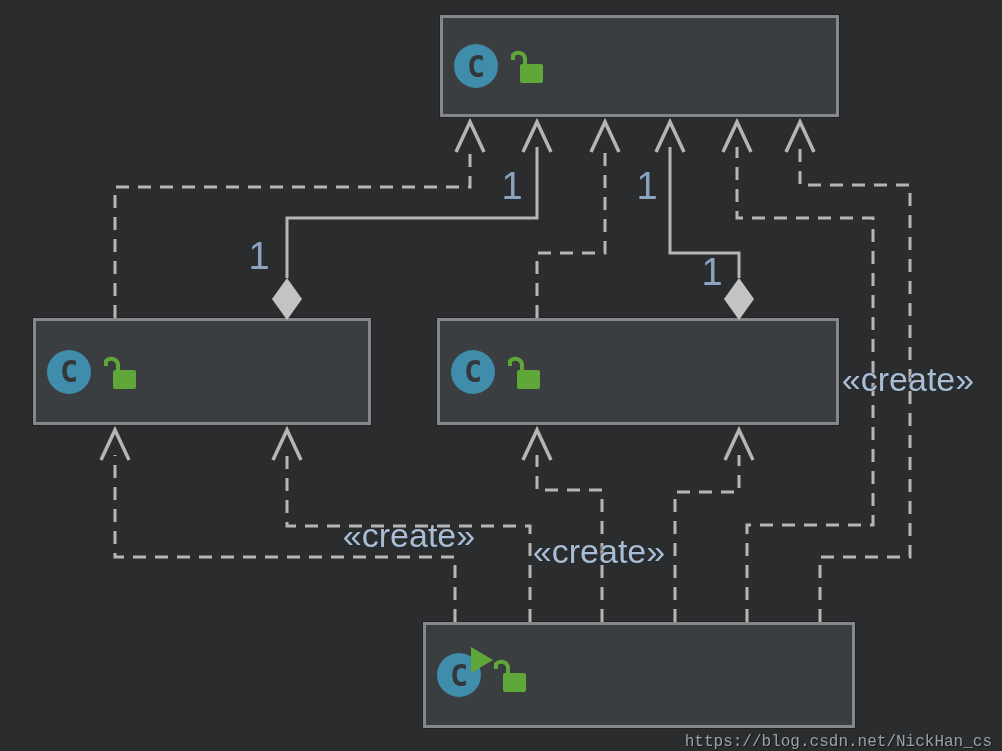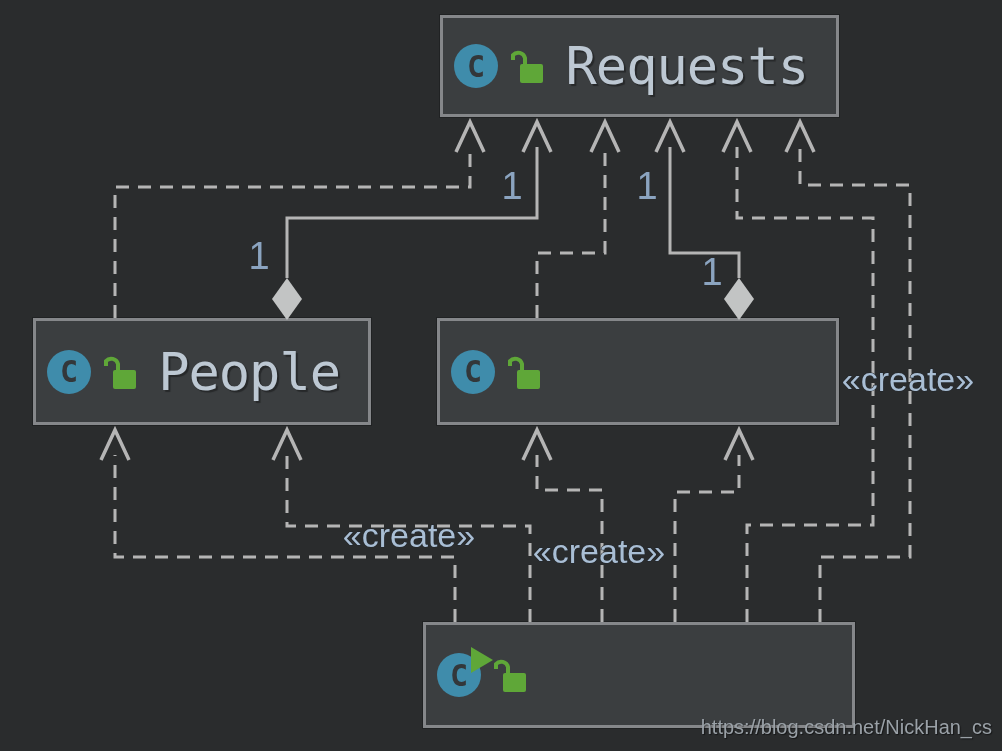--- a/index.html
+++ b/index.html
@@ -77,56 +77,54 @@
     font-size:34px;
     fill:#a9bed4;
     paint-order:stroke;
     stroke:#23282e;
     stroke-width:1px;
   }
   
   .watermark{
     position:absolute;
     right:10px;
-    bottom:12px;
-    font-family:Liberation Sans, sans-serif;
-    font-size:20px;
+    bottom:0;
+    font-family:Liberation Mono, monospace;
+    font-size:16px;
     color:#9aa1a7;
     text-shadow:1px 1px 1px rgba(0,0,0,0.5);
   }
 </style>
 </head>
 <body>
 
 <div id="canvas">
 
   <div class="node" style="left: 440px; top: 15px; width: 399px; height: 102px;">
     <span class="node-icons">
       <span class="class-badge">
         <span class="class-circle">C</span>
       </span>
       <svg class="lock" width="32" height="38" viewBox="0 0 32 38">
         <path d="M14 19 L14 11 A7 7 0 0 0 2 8 L2 13" fill="none" stroke="#5fa738" stroke-width="4"></path>
         <rect x="9" y="17" width="23" height="19" rx="2" fill="#5fa738"></rect>
       </svg>
     </span>
-    <span class="node-name">Requests</span>
   </div>
 
   <div class="node" style="left: 33px; top: 318px; width: 338px; height: 107px;">
     <span class="node-icons">
       <span class="class-badge">
         <span class="class-circle">C</span>
       </span>
       <svg class="lock" width="32" height="38" viewBox="0 0 32 38">
         <path d="M14 19 L14 11 A7 7 0 0 0 2 8 L2 13" fill="none" stroke="#5fa738" stroke-width="4"></path>
         <rect x="9" y="17" width="23" height="19" rx="2" fill="#5fa738"></rect>
       </svg>
     </span>
-    <span class="node-name">People</span>
   </div>
 
   <div class="node" style="left: 437px; top: 318px; width: 402px; height: 107px;">
     <span class="node-icons">
       <span class="class-badge">
         <span class="class-circle">C</span>
       </span>
       <svg class="lock" width="32" height="38" viewBox="0 0 32 38">
         <path d="M14 19 L14 11 A7 7 0 0 0 2 8 L2 13" fill="none" stroke="#5fa738" stroke-width="4"></path>
         <rect x="9" y="17" width="23" height="19" rx="2" fill="#5fa738"></rect>

